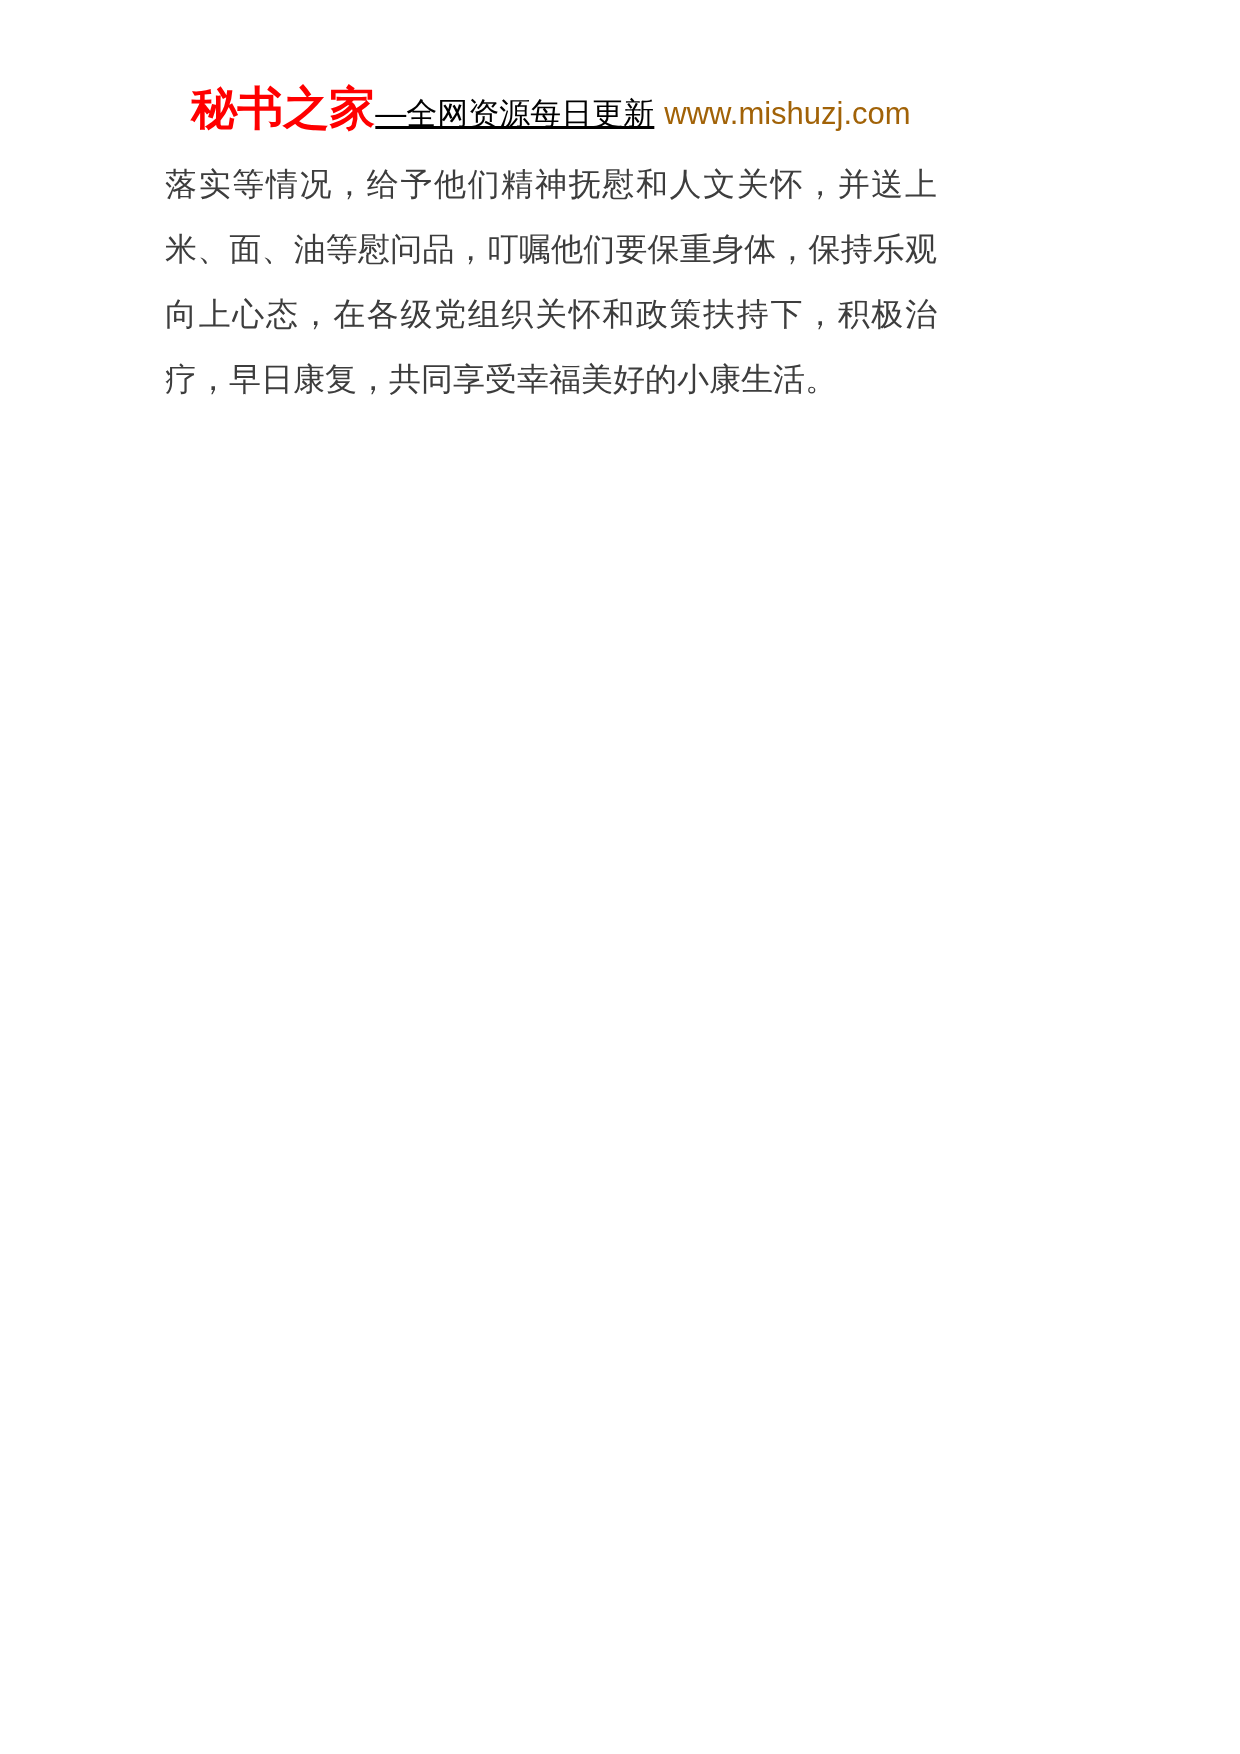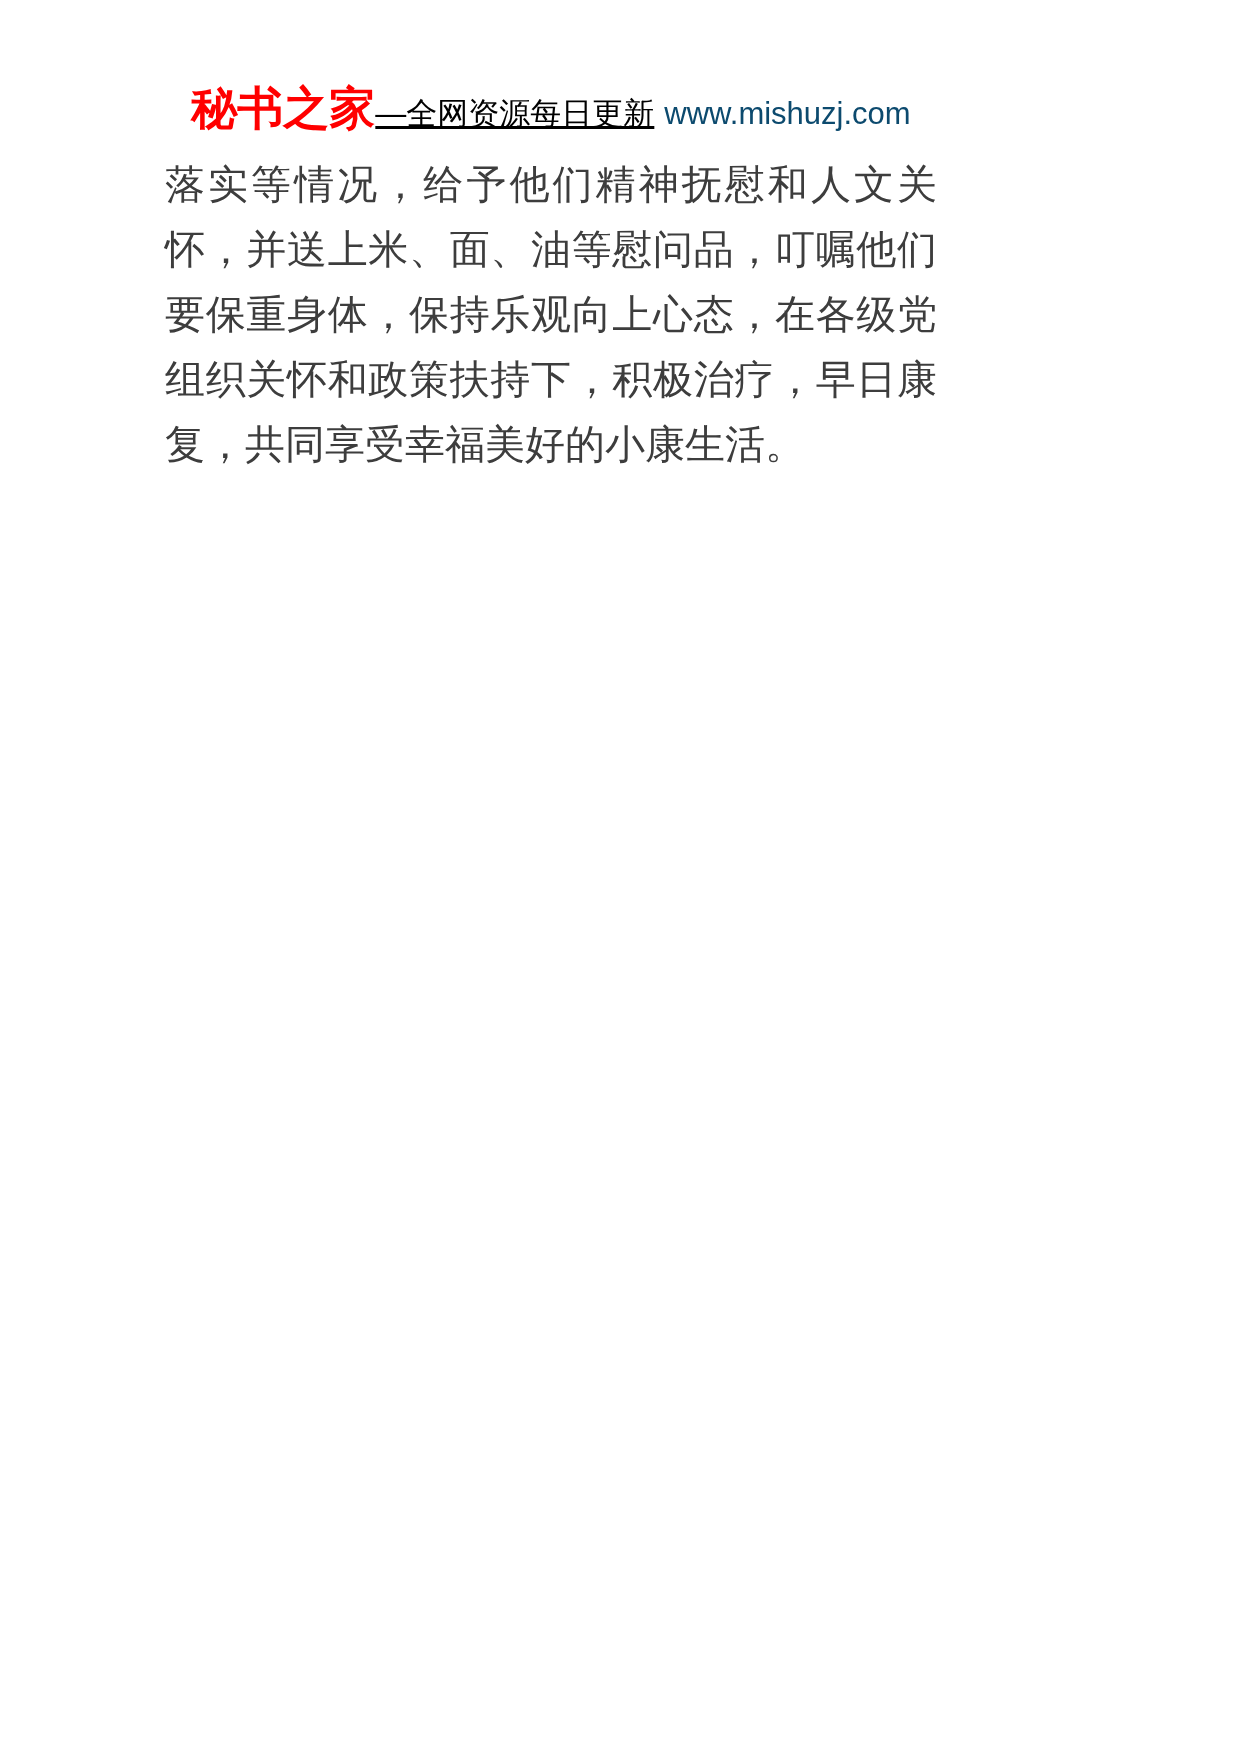--- a/index.html
+++ b/index.html
@@ -30,30 +30,30 @@
     color: #ff0000;
     font-weight: bold;
     font-size: 46px;
   }
   .tagline {
     color: #000000;
     font-size: 31px;
     text-decoration: underline;
   }
   .site-url {
-    color: #0c4a6e;
+    color: #a16207;
     font-size: 31px;
     text-decoration: none;
     margin-left: 10px;
     cursor: pointer;
   }
   .content {
     margin: 11px 0 0 165px;
     width: 772px;
-    font-size: 40px;
+    font-size: 32px;
     line-height: 65px;
     color: #3d3d3d;
     text-align: justify;
     text-justify: inter-ideograph;
     letter-spacing: 0;
   }
   .para {
     margin: 0;
     padding: 0;
   }

